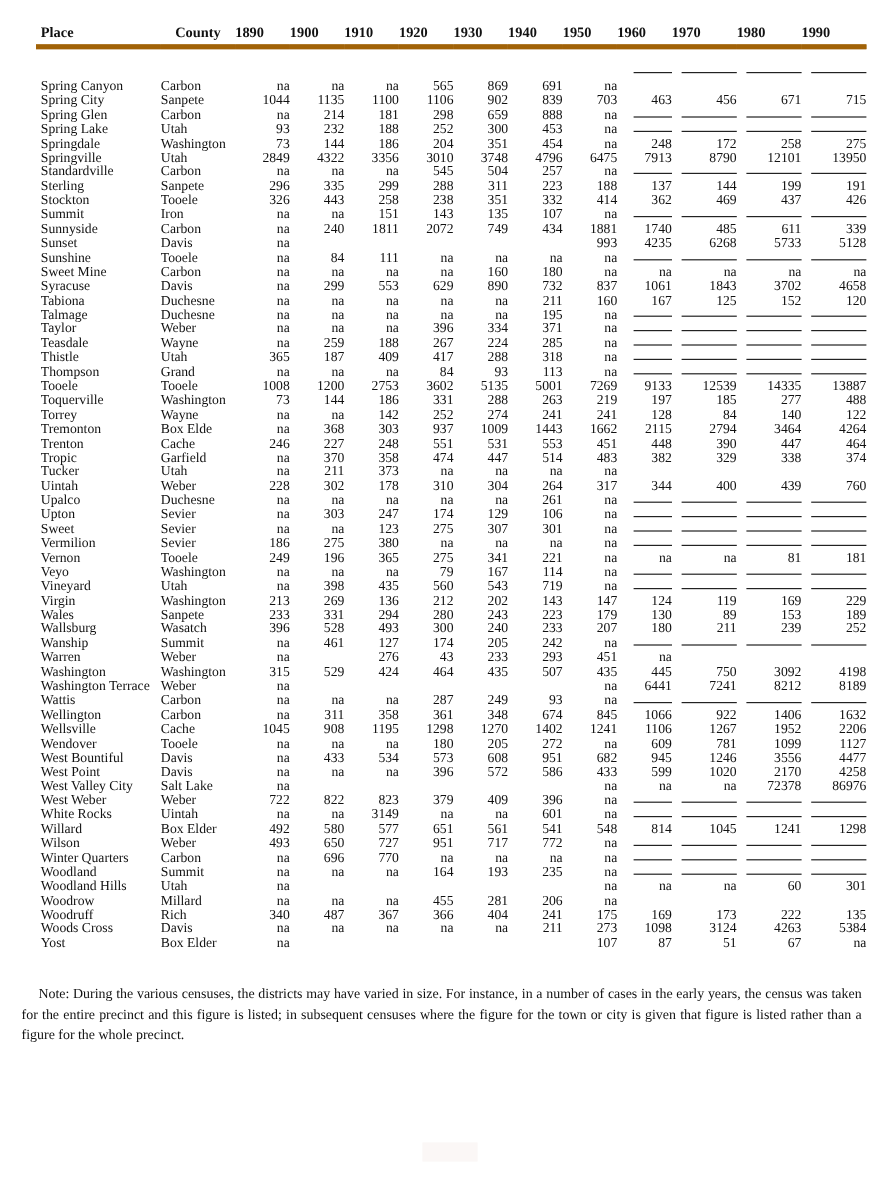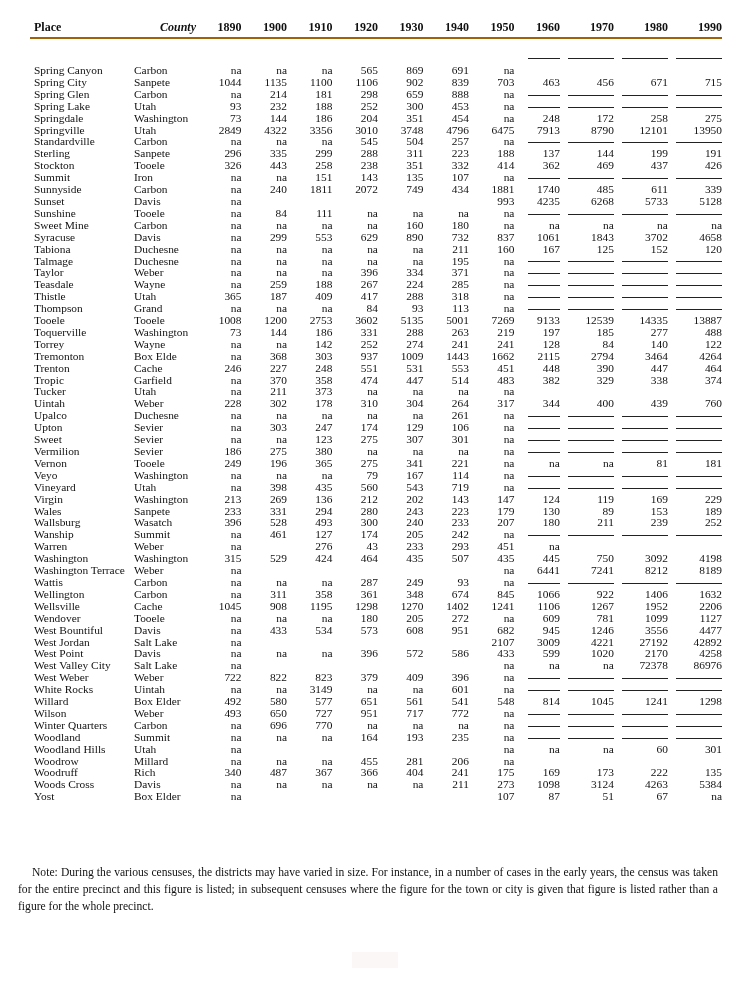--- a/index.html
+++ b/index.html
@@ -1,31 +1,31 @@
 <!DOCTYPE html>
 <html><head>
 <meta charset="utf-8">
 <style>
   html, body { margin: 0; padding: 0; background: #ffffff; }
   body { width: 735px; height: 988px; position: relative; overflow: hidden;
          font-family: "Liberation Serif", "DejaVu Serif", serif; color: #111; }
   #table { position: absolute; left: 30px; top: 20px; width: 692px; border-collapse: collapse; }
-  .hdr th { font-weight: bold; font-size: 12px; padding: 0 0 3px 0; border-bottom: 2px solid #a16207; line-height: 14px; }
+  .hdr th { font-weight: bold; font-size: 12px; padding: 0 0 3px 0; border-bottom: 4px solid #a16207; line-height: 14px; }
   .hdr th.place { text-align: left; padding-left: 4px; }
-  .hdr th.county { text-align: right; font-style: italic; }
-  .hdr th.num { text-align: right; }
+  .hdr th.county { text-align: center; }
+  .hdr th.num { text-align: left; }
   td { font-size: 11.4px; line-height: 11.9px; padding: 0; white-space: nowrap; }
   td.place { padding-left: 4px; width: 100px; }
   td.county { width: 62px; }
   td.num { text-align: right; }
   tbody tr:first-child td { padding-top: 26px; }
   td.rule { position: relative; }
   td.rule::after { content: ""; position: absolute; left: 8px; right: 0; top: 50%; border-top: 1px solid #222; }
   td.rule.first::after { left: 14px; }
-  #note { position: absolute; left: 18px; top: 852px; width: 700px; font-size: 11.6px; line-height: 17px; text-align: justify; text-indent: 14px; }
+  #note { position: absolute; left: 18px; top: 808px; width: 700px; font-size: 11.6px; line-height: 17px; text-align: justify; text-indent: 14px; }
   #stamp { position: absolute; left: 352px; top: 952px; width: 46px; height: 16px; background: #fbf7f6; }
 </style>
 </head>
 <body>
 
 <table id="table">
   <thead>
     <tr class="hdr">
       <th class="place">Place</th>
       <th class="county">County</th>
@@ -757,35 +757,20 @@
         <td class="num">573</td>
         <td class="num">608</td>
         <td class="num">951</td>
         <td class="num">682</td>
         <td class="num">945</td>
         <td class="num">1246</td>
         <td class="num">3556</td>
         <td class="num">4477</td>
       </tr>
       <tr>
-        <td class="place">West Jordan</td>
-        <td class="county">Salt Lake</td>
-        <td class="num">na</td>
-        <td class="num"></td>
-        <td class="num"></td>
-        <td class="num"></td>
-        <td class="num"></td>
-        <td class="num"></td>
-        <td class="num">2107</td>
-        <td class="num">3009</td>
-        <td class="num">4221</td>
-        <td class="num">27192</td>
-        <td class="num">42892</td>
-      </tr>
-      <tr>
         <td class="place">West Point</td>
         <td class="county">Davis</td>
         <td class="num">na</td>
         <td class="num">na</td>
         <td class="num">na</td>
         <td class="num">396</td>
         <td class="num">572</td>
         <td class="num">586</td>
         <td class="num">433</td>
         <td class="num">599</td>

